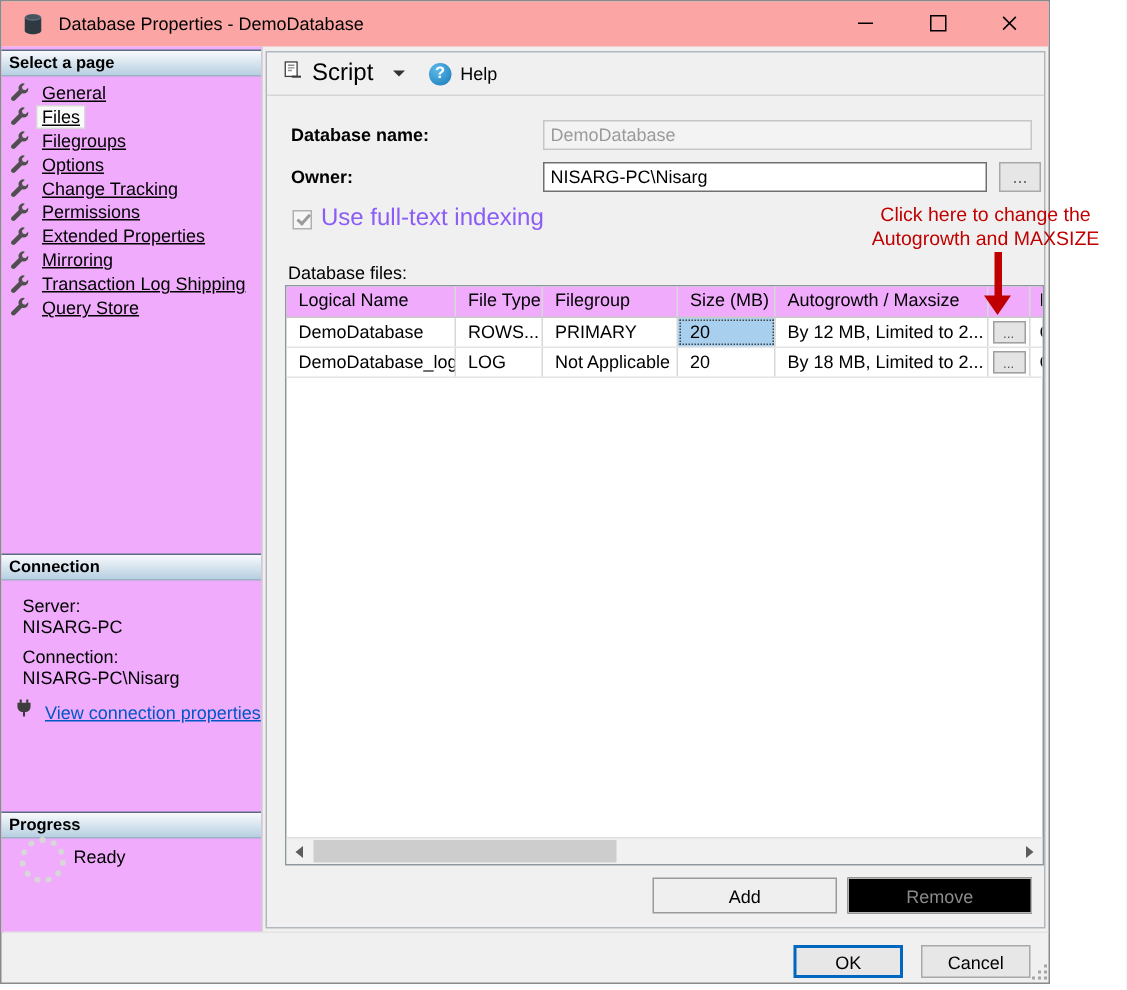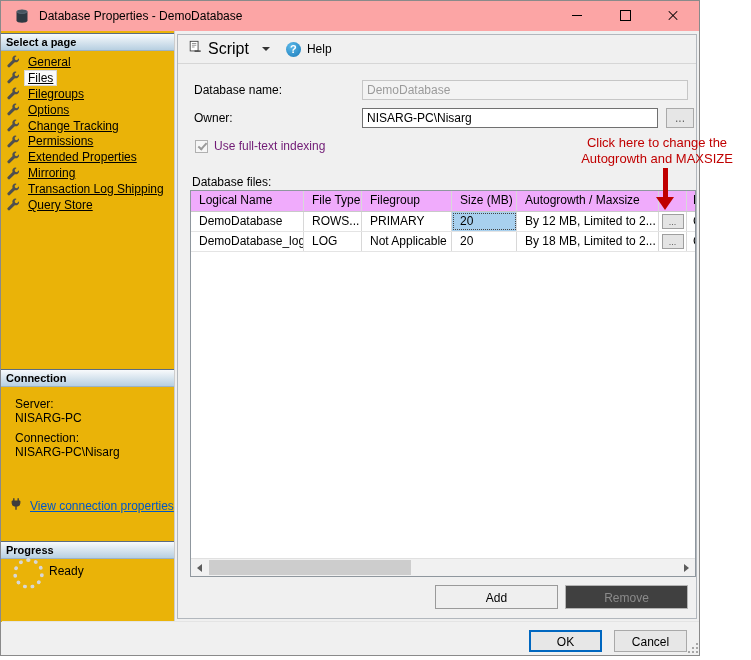--- a/index.html
+++ b/index.html
@@ -16,74 +16,74 @@
   .title-icon { position:absolute; left:13px; top:7px; width:16px; height:16px; }
   .title-text { position:absolute; left:38px; top:0; line-height:30px; font-size:12px; white-space:nowrap; }
   .winbtn { position:absolute; top:1px; height:27px; width:46px; display:flex; align-items:center; justify-content:center; cursor:default; }
   .btn-min { left:553px; } .btn-max { left:601px; } .btn-close { left:649px; }
   .glyph-min { width:10px; height:1px; background:#000; }
   .glyph-max { width:9px; height:9px; border:1px solid #000; }
   .glyph-close { position:relative; width:12px; height:12px; }
   .glyph-close::before,.glyph-close::after{ content:""; position:absolute; left:0; top:5px; width:12px; height:1px; background:#000; }
   .glyph-close::before{ transform:rotate(45deg);} .glyph-close::after{ transform:rotate(-45deg);}
   
-  .sidebar { position:absolute; left:0; top:30px; width:174px; height:591px; border-right:1px solid #cdcdcd; box-sizing:border-box; background:#eab308; }
+  .sidebar { position:absolute; left:0; top:30px; width:174px; height:591px; border-right:1px solid #cdcdcd; box-sizing:border-box; background:#f0abfc; }
   .side-header { position:absolute; left:0; width:173px; height:18px; box-sizing:border-box;
     background:linear-gradient(#f8fafc,#b7cfe1); border-top:1px solid #5a6c84; border-bottom:1px solid #9cb2c4;
     font-size:11px; font-weight:bold; padding:2px 0 0 5px; }
   .hdr-page { top:2px; } .hdr-conn { top:338px; } .hdr-prog { top:510px; }
   .pages { position:absolute; top:23px; left:5px; right:2px; }
   .page-item { height:15.9px; display:flex; align-items:center; gap:6px; font-size:12px; white-space:nowrap; cursor:default; }
   .page-item svg { flex:0 0 auto; }
   .page-label { padding:0 3px;text-decoration:underline; }
   .page-item.selected .page-label { background:#fafafa; box-shadow:0 0 0 1px #d8d8d8; }
   .conn-line { position:absolute; left:14px; font-size:12px; white-space:nowrap; }
   .lbl-server { top:366px; } .val-server { top:380px; }
   .lbl-connection { top:400px; } .val-connection { top:414px; }
-  .conn-link-row { position:absolute; left:8px; top:434px; display:flex; align-items:center; gap:7px;margin-top:32px; }
+  .conn-link-row { position:absolute; left:8px; top:434px; display:flex; align-items:center; gap:7px; }
   .conn-link { font-size:12px; color:#0057c8; text-decoration:underline; white-space:nowrap; cursor:pointer; }
   .spinner { position:absolute; left:12px; top:527px; width:23px; height:23px; border:4px dotted #d7d7d7; border-radius:50%; }
   .progress-status { position:absolute; left:48px; top:533px; font-size:12px; }
   
   .main { position:absolute; left:176px; top:33px; width:520px; height:585px; border:1px solid #b2b7bd; background:#f0f0f0; box-sizing:border-box; }
   .toolbar { position:absolute; left:0; top:0; right:0; height:29px; border-bottom:1px solid #d6d6d6; display:flex; align-items:center; padding-left:10px; box-sizing:border-box; }
   .tb-script { display:flex; align-items:center; gap:6px; font-size:16px; cursor:default; }
   .tb-caret { width:0; height:0; border-left:4px solid transparent; border-right:4px solid transparent; border-top:4px solid #333; margin-left:7px; }
   .tb-help { display:flex; align-items:center; gap:6px; font-size:12px; margin-left:16px; cursor:default; }
   .help-icon { width:15px; height:15px; border-radius:50%; background:radial-gradient(circle at 35% 30%, #5cb9e9, #1879b8); color:#fff; font-weight:bold; font-size:11px; line-height:15px; text-align:center; }
-  .fld-label { position:absolute; font-size:12px; line-height:20px; white-space:nowrap; }
+  .fld-label { position:absolute; font-size:12px; line-height:20px; white-space:nowrap;font-weight:bold; }
   .lbl-dbname { left:16px; top:45px; } .lbl-owner { left:16px; top:73px; }
   .txt { position:absolute; height:20px; box-sizing:border-box; font-family:"Liberation Sans",sans-serif; font-size:12px; padding:0 4px; }
   .txt-dbname { left:184px; top:45px; width:326px; background:#f3f3f3; border:1px solid #c6c6c6; color:#9b9b9b; }
   .txt-owner { left:184px; top:73px; width:296px; background:#fff; border:1px solid #707070; color:#000; }
   .btn-browse-owner { position:absolute; left:488px; top:73px; width:28px; height:20px; background:#e6e6e6; border:1px solid #a9a9a9; box-sizing:border-box; font-size:11px; color:#666; line-height:16px; text-align:center; }
   .chk-box { position:absolute; left:17px; top:105px; width:13px; height:13px; background:#f6f6f6; border:1px solid #b0b0b0; box-sizing:border-box; }
   .chk-box::after { content:""; position:absolute; left:2px; top:2px; width:7px; height:3px; border-left:2px solid #9a9a9a; border-bottom:2px solid #9a9a9a; transform:rotate(-48deg); }
-  .lbl-fulltext { position:absolute; left:36px; top:103px; font-size:12px; line-height:16px; color:#701a75; }
+  .lbl-fulltext { position:absolute; left:36px; top:103px; font-size:16px; line-height:16px; color:#8b5cf6; }
   .lbl-files { position:absolute; left:14px; top:140px; font-size:12px; }
   
   .grid { position:absolute; left:12px; top:155px; width:506px; height:387px; background:#fff; border:1px solid #8f979e; box-sizing:border-box; overflow:hidden; }
   .g-header { display:flex; height:20px; background:#f0abfc; border-bottom:1px solid #c9c9c9; }
   .g-hcell, .g-cell { box-sizing:border-box; border-right:1px solid #d8d8d8; font-size:12px; padding:2px 2px 0 8px; white-space:nowrap; overflow:hidden; }
   .g-row { display:flex; height:19px; border-bottom:1px solid #e4e4e4; background:#fff; }
   .c0 { width:113px; } .c1 { width:58px; } .c2 { width:90px; } .c3 { width:65px; } .c4 { width:142px; }
   .c5 { width:28px; padding:0; display:flex; align-items:center; justify-content:center; }
   .c6 { flex:1; border-right:none; padding-left:6px; }
   .g-cell.sel { background:#a8d0ee; outline:1px dotted #444; outline-offset:-2px; }
   .mini-browse { width:22px; height:15px; background:#e4e4e4; border:1px solid #9f9f9f; box-sizing:border-box; font-size:9px; color:#555; line-height:10px; text-align:center; cursor:pointer; }
   .g-scroll { position:absolute; left:0; right:0; bottom:0; height:17px; background:#f1f1f1; border-top:1px solid #e0e0e0; }
   .g-arrow { position:absolute; top:0; width:17px; height:17px; display:flex; align-items:center; justify-content:center; }
   .g-arrow.left { left:0; } .g-arrow.right { right:0; }
   .tri-left { width:0; height:0; border-top:4px solid transparent; border-bottom:4px solid transparent; border-right:5px solid #5c5c5c; }
   .tri-right { width:0; height:0; border-top:4px solid transparent; border-bottom:4px solid transparent; border-left:5px solid #5c5c5c; }
   .g-thumb { position:absolute; left:18px; top:1px; width:202px; height:15px; background:#cdcdcd; }
   
   .btn { box-sizing:border-box; font-family:"Liberation Sans",sans-serif; font-size:12px; text-align:center; }
   .btn-add { position:absolute; left:257px; top:550px; width:123px; height:24px; background:#efefef; border:1px solid #9a9a9a; line-height:22px; color:#000; cursor:pointer; }
-  .btn-remove { position:absolute; left:387px; top:550px; width:123px; height:24px; background:#404040; border:1px solid #b4b4b4; line-height:22px; color:#8a8a8a; }
+  .btn-remove { position:absolute; left:387px; top:550px; width:123px; height:24px; background:#000000; border:1px solid #b4b4b4; line-height:22px; color:#8a8a8a; }
   
   .footer-line { position:absolute; left:1px; width:697px; top:620px; border-top:1px solid #e4e4e4; }
   .btn-ok { position:absolute; left:528px; top:629px; width:73px; height:22px; background:#e7e7e7; border:2px solid #0067c0; line-height:18px; cursor:pointer; }
   .btn-cancel { position:absolute; left:613px; top:629px; width:73px; height:22px; background:#e7e7e7; border:1px solid #a9a9a9; line-height:20px; cursor:pointer; }
   .grip { position:absolute; left:687px; top:642px; width:11px; height:11px; }
   .grip::before { content:""; position:absolute; left:8px; top:0; width:2px; height:2px; background:#a6a6a6;
     box-shadow:0 4px 0 #a6a6a6, 0 8px 0 #a6a6a6, -4px 4px 0 #a6a6a6, -4px 8px 0 #a6a6a6, -8px 8px 0 #a6a6a6; }
   
   .annotation { position:absolute; left:577px; top:134px; width:158px; text-align:center; font-size:13px; line-height:15.5px; color:#c00000; z-index:60; }
   .arrow-shaft { position:absolute; left:662px; top:167px; width:5px; height:30px; background:#c00000; z-index:60; }

